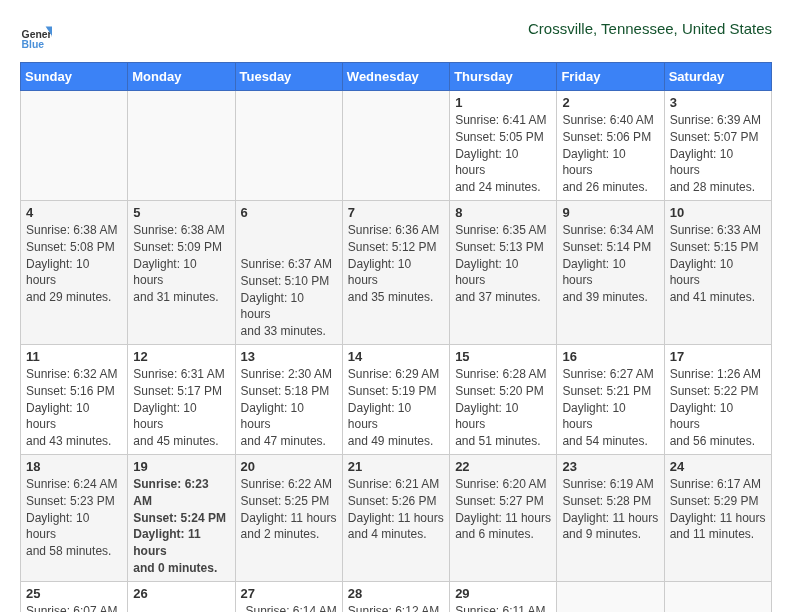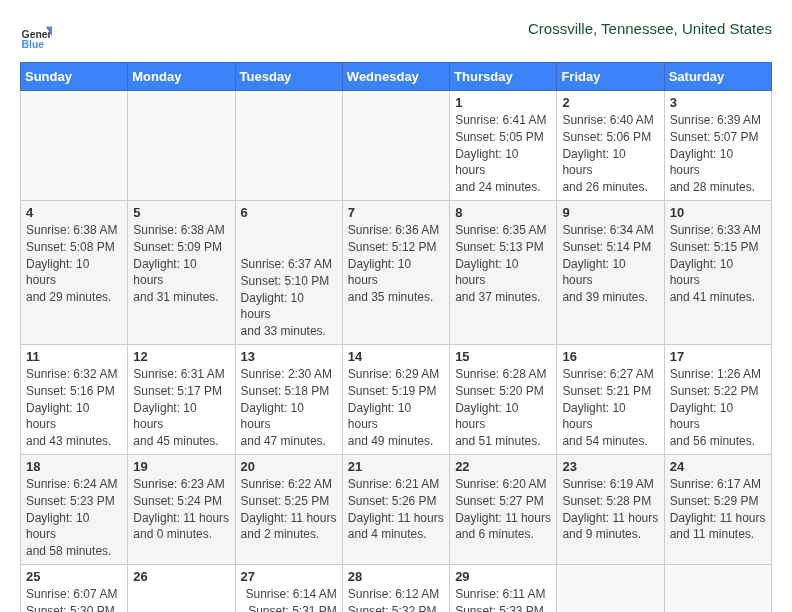--- a/index.html
+++ b/index.html
@@ -241,21 +241,21 @@
       <tr>
         <td>
           <span class="day-number">18</span>
           <div class="day-info" style="white-space: pre-line;">Sunrise: 6:24 AM
 Sunset: 5:23 PM
 Daylight: 10 hours
 and 58 minutes.</div>
         </td>
         <td>
           <span class="day-number">19</span>
-          <div class="day-info" style="white-space: pre-line;">Sunrise: 6:23 AM
+          <div class="day-info" style="white-space: pre-line; font-weight: bold;">Sunrise: 6:23 AM
 Sunset: 5:24 PM
 Daylight: 11 hours
 and 0 minutes.</div>
         </td>
         <td>
           <span class="day-number">20</span>
           <div class="day-info" style="white-space: pre-line;">Sunrise: 6:22 AM
 Sunset: 5:25 PM
 Daylight: 11 hours
 and 2 minutes.</div>

